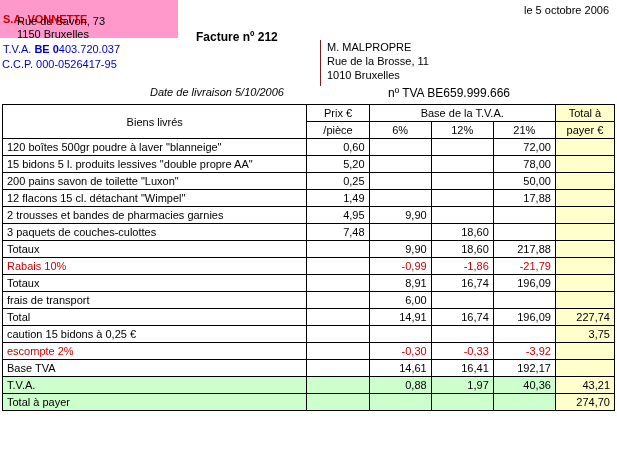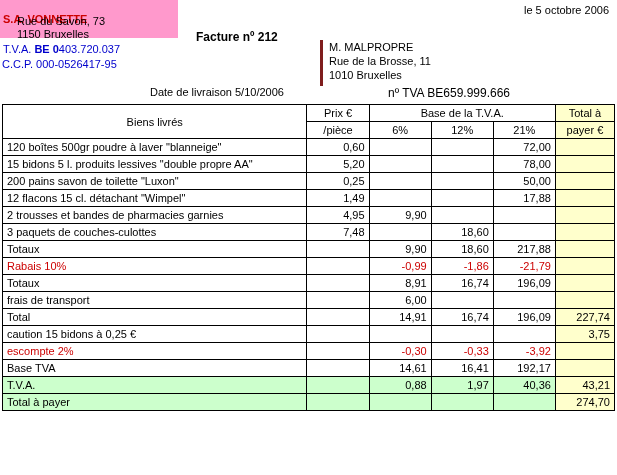--- a/index.html
+++ b/index.html
@@ -73,31 +73,32 @@
     position: absolute;
     left: 196px;
     top: 30px;
     font-weight: bold;
     font-size: 12px;
   }
   .client-box {
     position: absolute;
     left: 320px;
     top: 40px;
-    border-left: 3px solid #7f1d1d;
+    border-left: 1px solid #7f1d1d;
     padding-left: 6px;
     height: 46px;
     font-size: 11px;
     line-height: 14px;
   }
   .livraison {
     position: absolute;
     left: 150px;
     top: 86px;
     font-size: 11px;
+    font-style: italic;
   }
   .tva-client {
     position: absolute;
     left: 368px;
     top: 86px;
     font-size: 12px;
     margin-left: 20px;
   }
 
   

